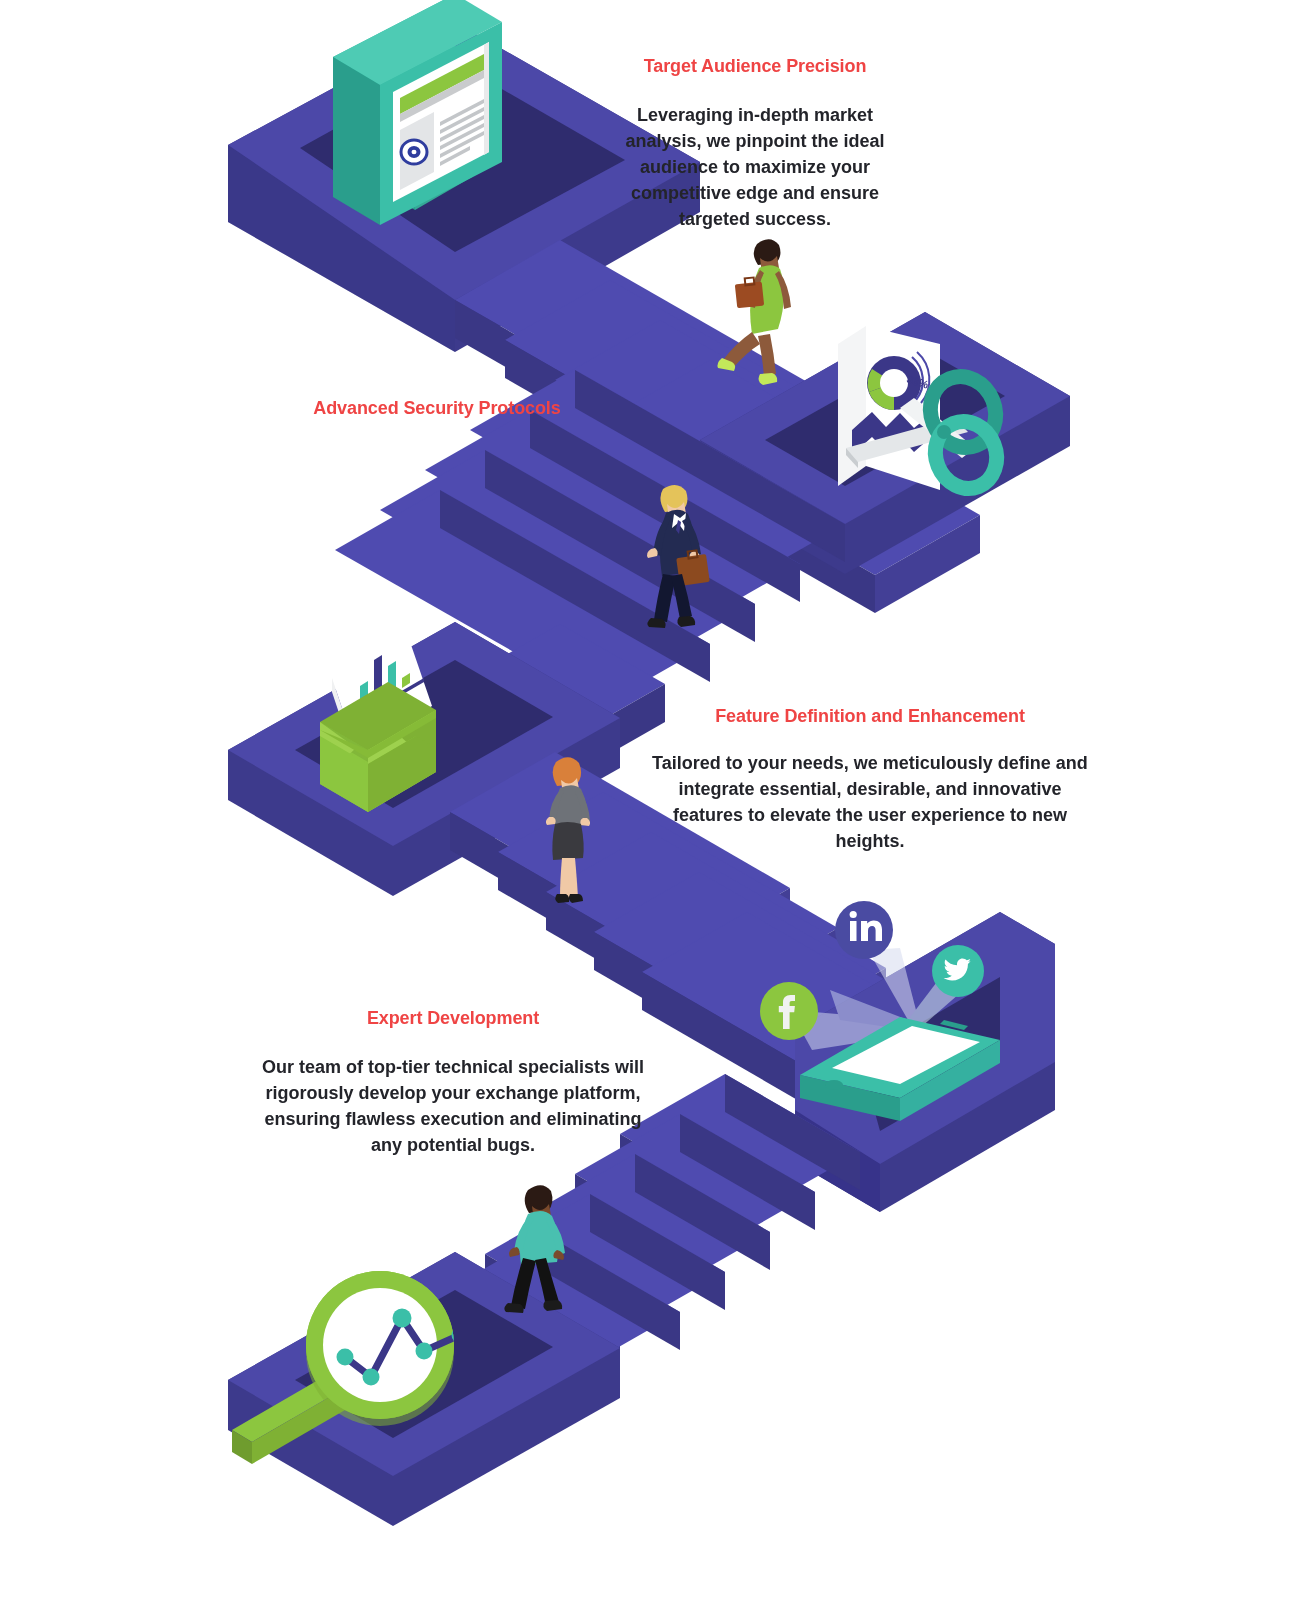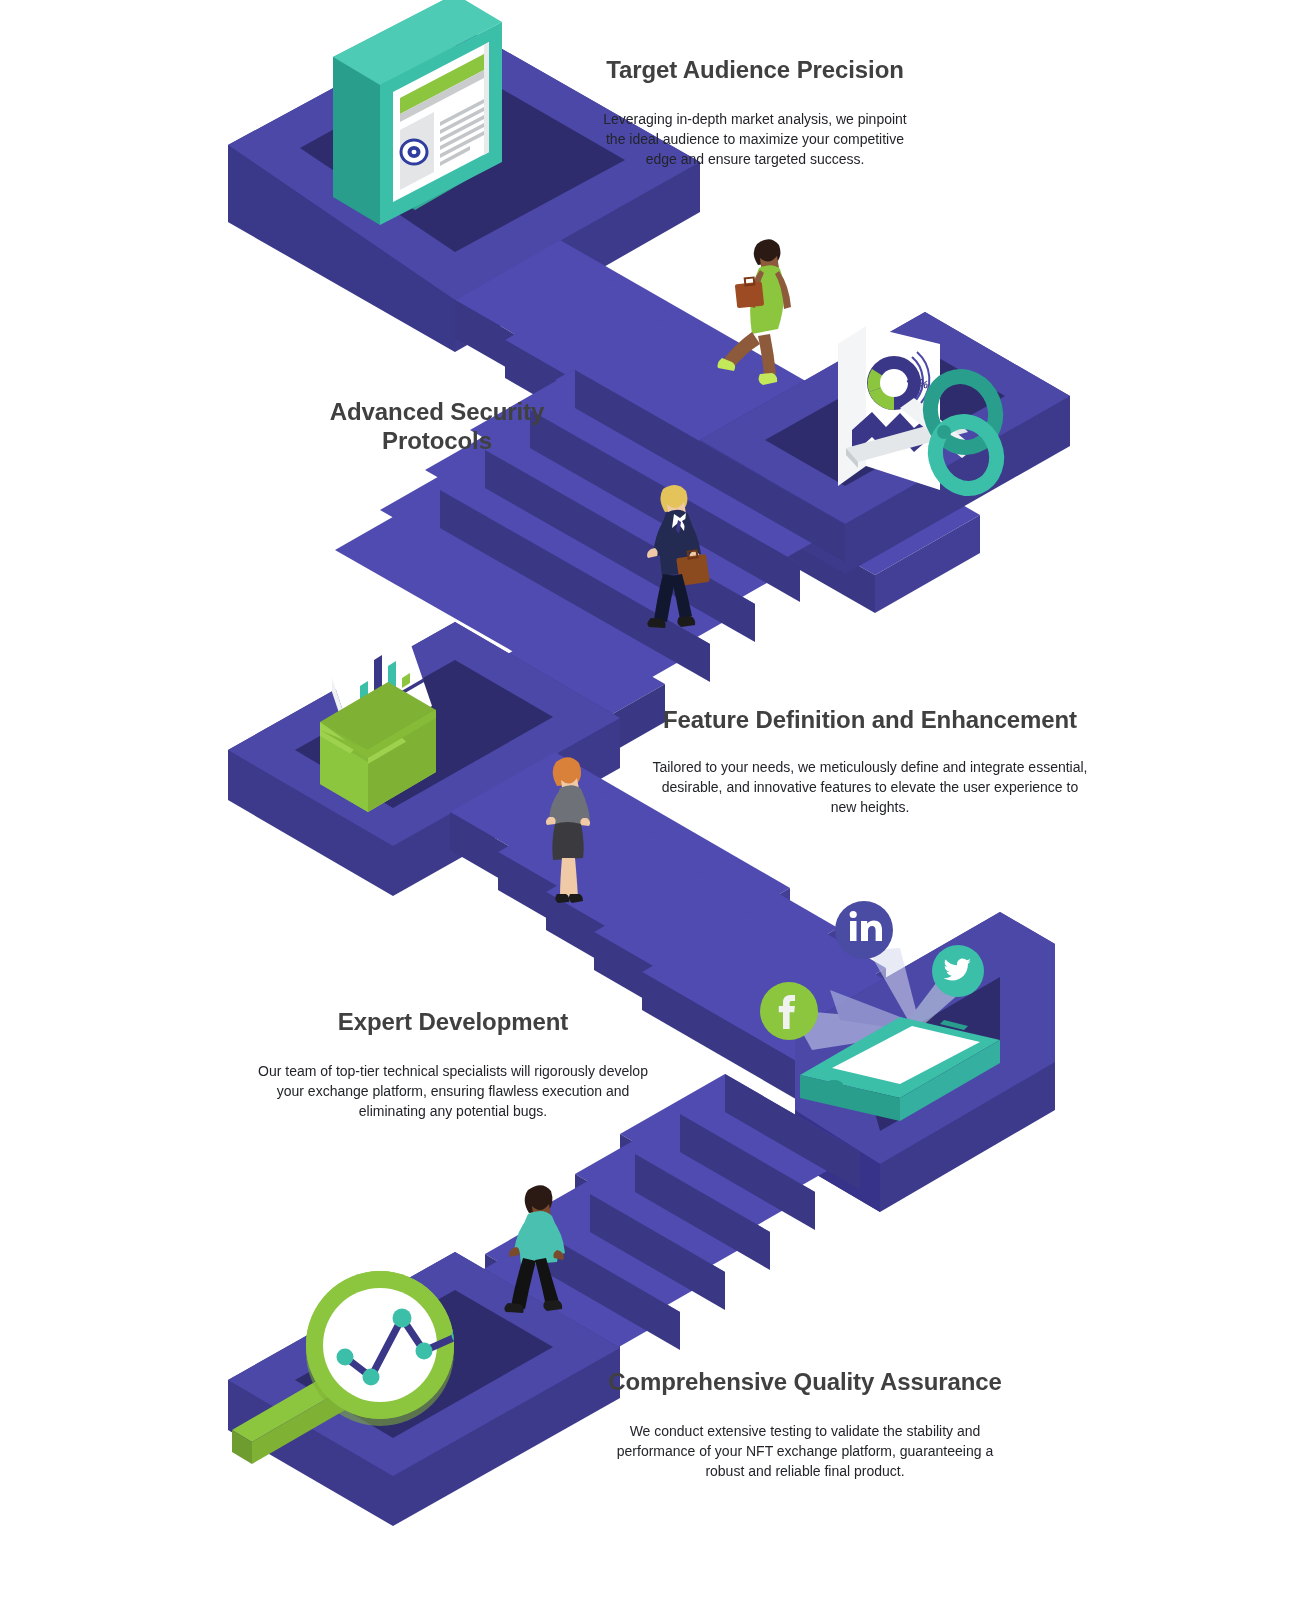--- a/index.html
+++ b/index.html
@@ -8,26 +8,26 @@
     background:#ffffff;
     font-family:"Liberation Sans", sans-serif;
     color:#1a1a1a;
     position:relative;
     overflow:hidden;
   }
   .stage{position:absolute;inset:0;}
   .art{position:absolute;left:0;top:0;width:1300px;height:1600px;}
   .textblock{position:absolute;text-align:center;}
   .tb-title{
-    font-size:24px;font-weight:bold;color:#404040;
+    font-size:18px;font-weight:bold;color:#ef4444;
     letter-spacing:-0.1px;margin:0 0 22px 0;line-height:1.2;
   }
   .tb-body{
-    font-size:14px;color:#23242a;line-height:1.45;margin:0;
-    font-weight:400;
+    font-size:18px;color:#23242a;line-height:1.45;margin:0;
+    font-weight:700;
   }
   
   #block-1{left:600px;top:56px;width:310px;}
   #block-2{left:282px;top:398px;width:310px;}
   #block-3{left:650px;top:706px;width:440px;}
   #block-4{left:248px;top:1008px;width:410px;}
   #block-5{left:600px;top:1368px;width:410px;}
   #block-1 .tb-title{margin-bottom:24px;}
   #block-2 .tb-title{margin-bottom:33px;}
   #block-3 .tb-title{margin-bottom:22px;}
@@ -413,18 +413,14 @@
   <div class="textblock" id="block-4">
     <h3 class="tb-title">Expert Development</h3>
     <p class="tb-body">Our team of top-tier technical specialists will rigorously develop your exchange platform, ensuring flawless execution and eliminating any potential bugs.</p>
   </div>
 
   <div class="textblock" id="block-3">
     <h3 class="tb-title">Feature Definition and Enhancement</h3>
     <p class="tb-body">Tailored to your needs, we meticulously define and integrate essential, desirable, and innovative features to elevate the user experience to new heights.</p>
   </div>
 
-  <div class="textblock" id="block-5">
-    <h3 class="tb-title">Comprehensive Quality Assurance</h3>
-    <p class="tb-body">We conduct extensive testing to validate the stability and performance of your NFT exchange platform, guaranteeing a robust and reliable final product.</p>
-  </div>
 
 </div>
 
 </body></html>

